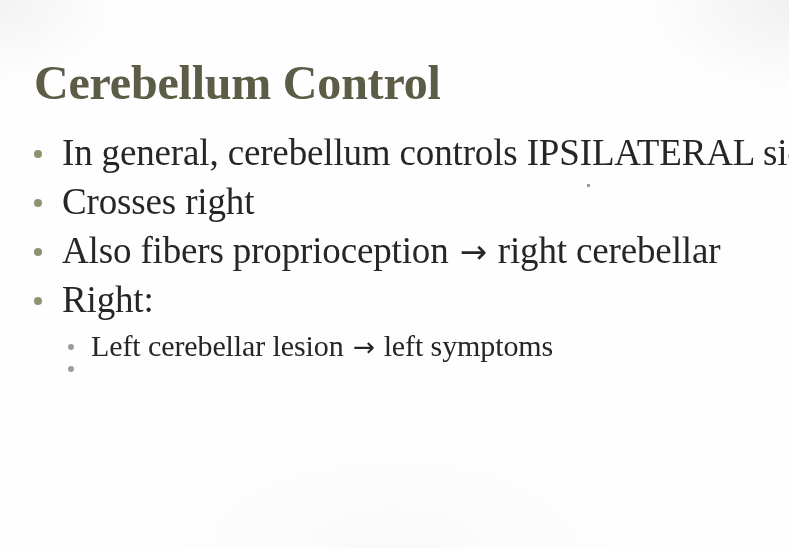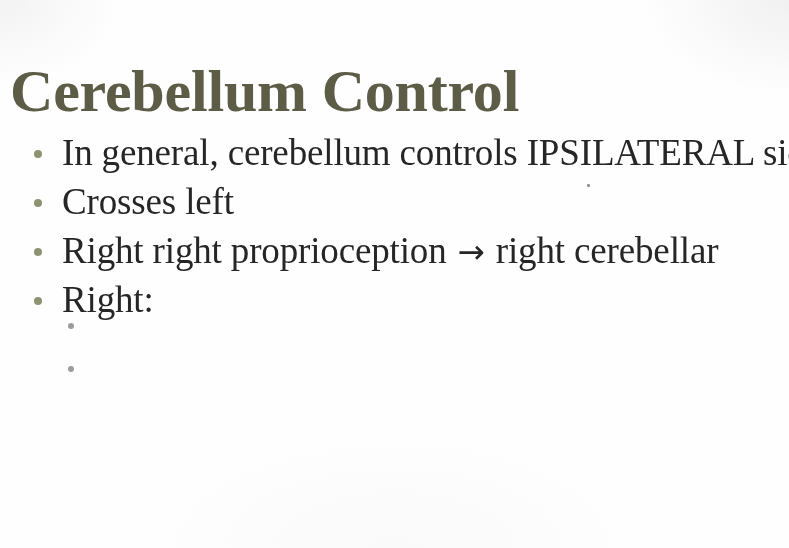--- a/index.html
+++ b/index.html
@@ -22,24 +22,24 @@
       radial-gradient(ellipse 200px 130px at 100% 0%, rgba(120,120,120,0.10) 0%, rgba(255,255,255,0) 72%),
       radial-gradient(ellipse 170px 120px at 0% 0%, rgba(120,120,120,0.085) 0%, rgba(255,255,255,0) 70%),
       radial-gradient(ellipse 320px 150px at 50% 100%, rgba(130,130,130,0.035) 0%, rgba(255,255,255,0) 75%),
       #fefefe;
     overflow: hidden;
   }
 
   
   #slide-title {
     position: absolute;
-    left: 10px;
+    left: 34px;
     top: 16px;
     width: 740px;
-    font-size: 60px;
+    font-size: 48px;
     line-height: 70px;
     letter-spacing: -0.2px;
     color: #5d5c47;
     white-space: nowrap;
   }
 
   
   #body-list {
     position: absolute;
     left: 0;
@@ -124,32 +124,33 @@
 
   <h1 id="slide-title">Cerebellum Control</h1>
 
   <div id="body-list">
       <div class="bullet-row level-1">
         <span class="marker"></span>
         <span class="bullet-text">In general, cerebellum controls IPSILATERAL side</span>
       </div>
       <div class="bullet-row level-1">
         <span class="marker"></span>
-        <span class="bullet-text">Crosses left</span>
+        <span class="bullet-text">Crosses right</span>
       </div>
       <div class="bullet-row level-1">
         <span class="marker"></span>
-        <span class="bullet-text"><span>Right right proprioception </span><span class="arrow">→</span><span> right cerebellar</span></span>
+        <span class="bullet-text"><span>Also fibers proprioception </span><span class="arrow">→</span><span> right cerebellar</span></span>
       </div>
       <div class="bullet-row level-1">
         <span class="marker"></span>
         <span class="bullet-text">Right:</span>
       </div>
       <div class="bullet-row level-2">
         <span class="marker"></span>
+        <span class="bullet-text"><span>Left cerebellar lesion </span><span class="arrow">→</span><span> left symptoms</span></span>
       </div>
       <div class="bullet-row level-2">
         <span class="marker"></span>
       </div>
     </div>
 
   <div id="scan-speck"></div>
 
 </div>
 

